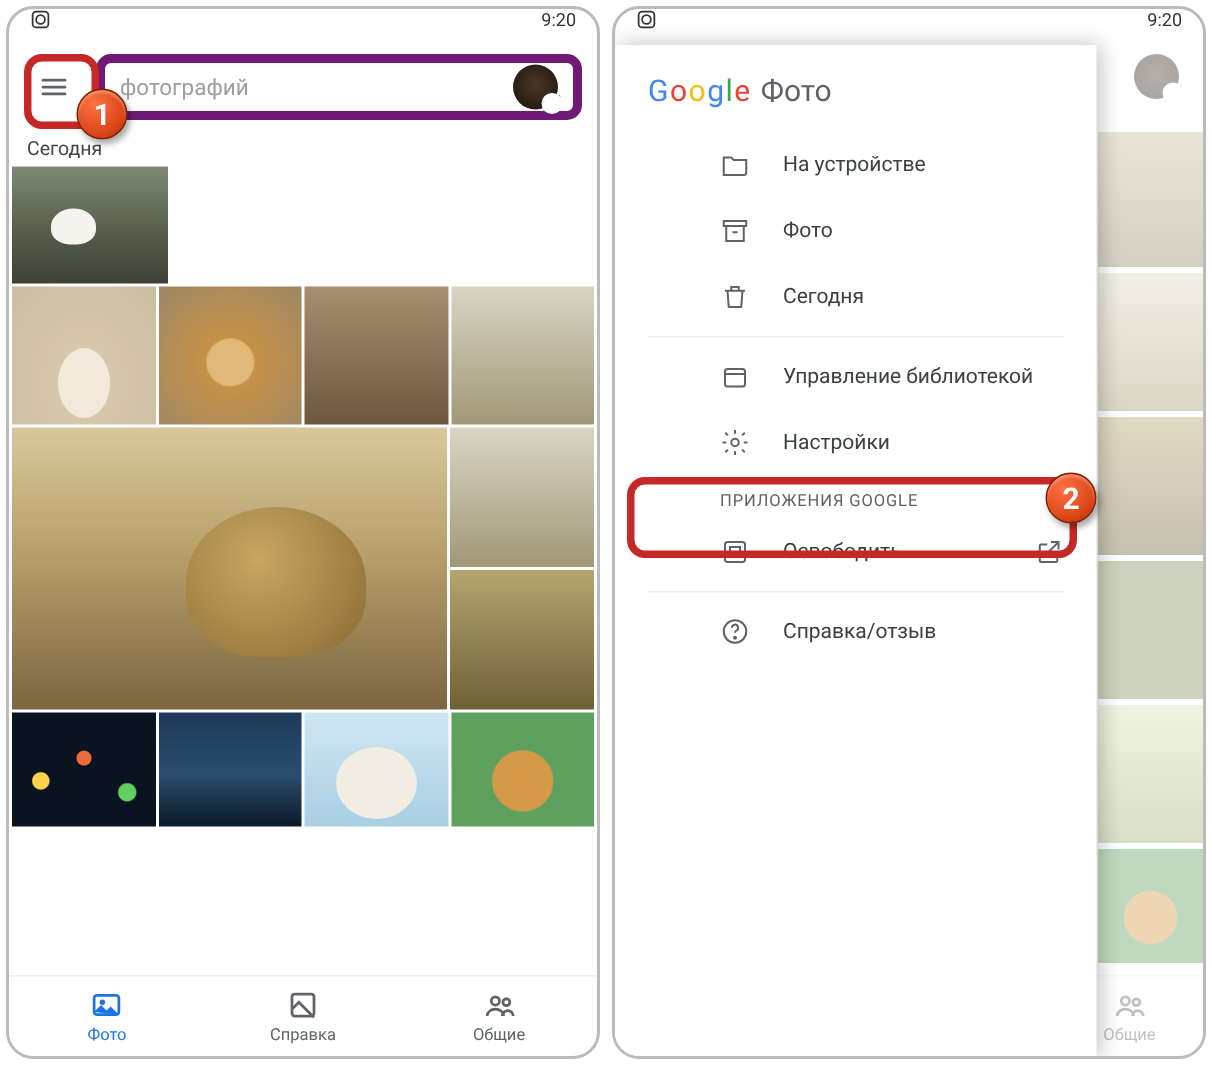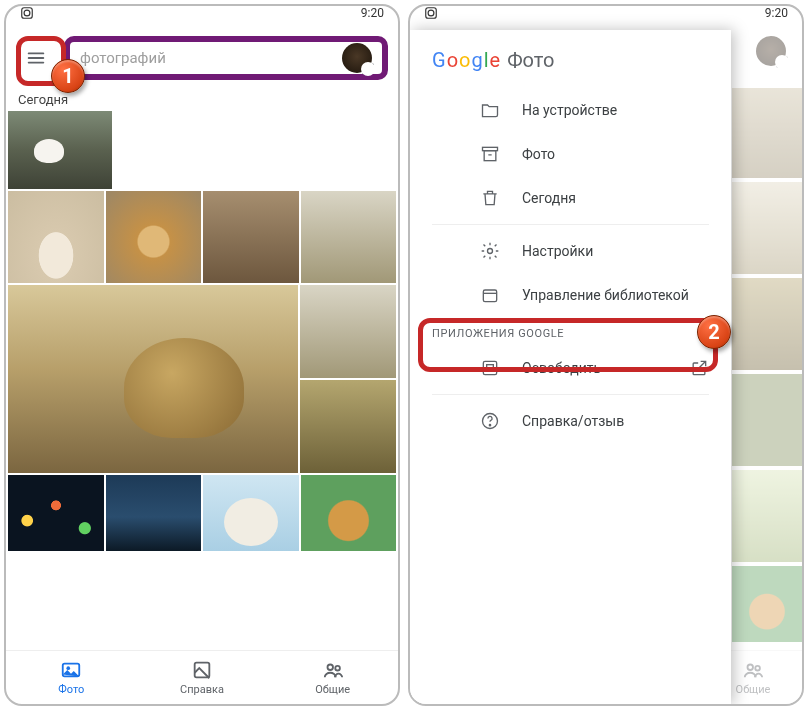--- a/index.html
+++ b/index.html
@@ -171,20 +171,21 @@
   font-size: 14px;
   color: #3c4043;
   margin-left: 48px;
 }
 .menu-item svg { width: 20px; height: 20px; stroke: #5f6368; fill: none; stroke-width: 1.6; }
 .menu-section {
   font-size: 11px;
   letter-spacing: 0.6px;
   color: #5f6368;
   padding: 10px 22px 6px;
+  margin-left: 48px;
 }
 .menu-hr { border: none; border-top: 1px solid #eee; margin: 4px 22px; }
 .ext { margin-left: auto; }
 .settings-hl {
   position: absolute;
   left: 8px;
   width: 300px;
   height: 54px;
   border: 5px solid #c62828;
   border-radius: 12px;
@@ -363,31 +364,31 @@
     </div>
     <div class="menu-item">
       <svg viewBox="0 0 24 24">
           <path d="M4 7h16M9 7V4h6v3M6 7l1 13h10l1-13"></path>
         </svg>
       <span>Сегодня</span>
     </div>
     <hr class="menu-hr">
     <div class="menu-item">
       <svg viewBox="0 0 24 24">
+          <rect x="4" y="6" width="16" height="14" rx="2"></rect>
+          <path d="M4 10h16"></path>
+        </svg>
+      <span>Управление библиотекой</span>
+    </div>
+    <div class="menu-item">
+      <svg viewBox="0 0 24 24">
           <circle cx="12" cy="12" r="3"></circle>
           <path d="M12 2v3M12 19v3M4.2 4.2l2.1 2.1M17.7 17.7l2.1 2.1M2 12h3M19 12h3M4.2 19.8l2.1-2.1M17.7 6.3l2.1-2.1"></path>
         </svg>
       <span>Настройки</span>
-    </div>
-    <div class="menu-item">
-      <svg viewBox="0 0 24 24">
-          <rect x="4" y="6" width="16" height="14" rx="2"></rect>
-          <path d="M4 10h16"></path>
-        </svg>
-      <span>Управление библиотекой</span>
     </div>
     <div class="menu-section">ПРИЛОЖЕНИЯ GOOGLE</div>
     <div class="menu-item">
       <svg viewBox="0 0 24 24">
           <rect x="4" y="4" width="16" height="16" rx="2"></rect>
           <rect x="8" y="8" width="8" height="8"></rect>
         </svg>
       <span>Освободить</span>
       <svg class="ext" viewBox="0 0 24 24" width="18" height="18" stroke="#5f6368" stroke-width="1.6" fill="none">
           <path d="M14 4h6v6M20 4l-9 9M19 14v5a1 1 0 0 1-1 1H6a1 1 0 0 1-1-1V7a1 1 0 0 1 1-1h5"></path>

